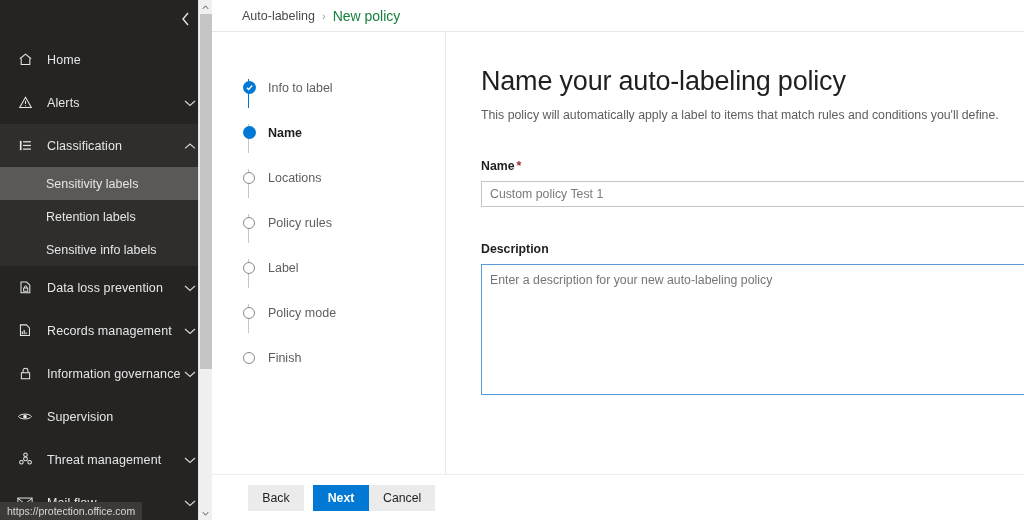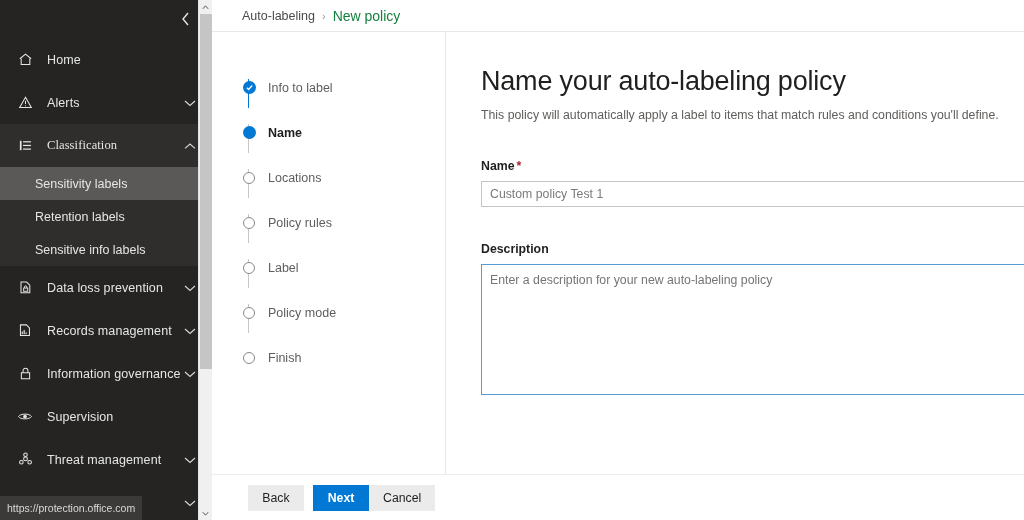--- a/index.html
+++ b/index.html
@@ -71,34 +71,35 @@
   }
   .nav-item .chev {
     margin-left: auto;
     width: 16px;
     height: 16px;
     display: flex;
     align-items: center;
     justify-content: center;
   }
 
-  .nav-item.expanded { background: #2f2e2d; font-family: Liberation Serif, serif; }
+  .nav-item.expanded { background: #2f2e2d; }
 
   .sub-item {
     display: flex;
     align-items: center;
     height: 33px;
     padding-left: 35px;
     cursor: pointer;
     background: #2f2e2d;
   }
   .sub-item .sub-label {
     font-size: 12.5px;
     color: #e6e6e6;
     white-space: nowrap;
+    margin-left: 11px;
   }
   .sub-item.selected { background: #5a5958; }
 
   
   .sb-scroll {
     position: absolute;
     top: 0; right: 0;
     width: 14px;
     height: 520px;
     background: #f0f0f0;
@@ -121,21 +122,21 @@
     height: 355px;
     background: #c5c5c5;
     cursor: pointer;
   }
 
   
   .status-url {
     position: absolute;
     left: 0;
     bottom: 0;
-    height: 24px;
+    height: 18px;
     padding: 0 7px;
     display: flex;
     align-items: center;
     background: #3b3a39;
     color: #d8d8d8;
     font-size: 10.5px;
     white-space: nowrap;
     z-index: 30;
   }
 

